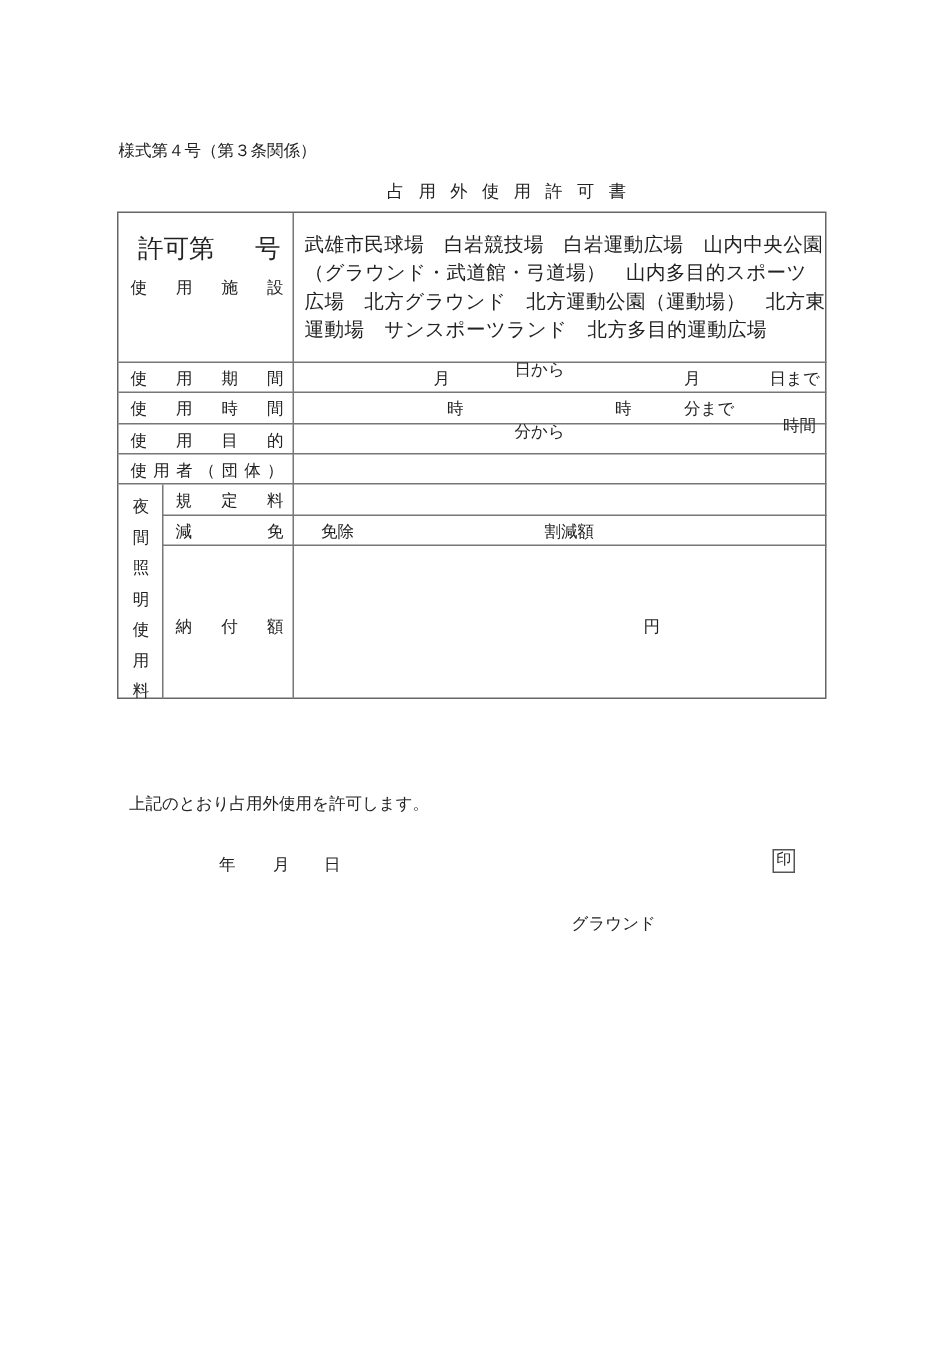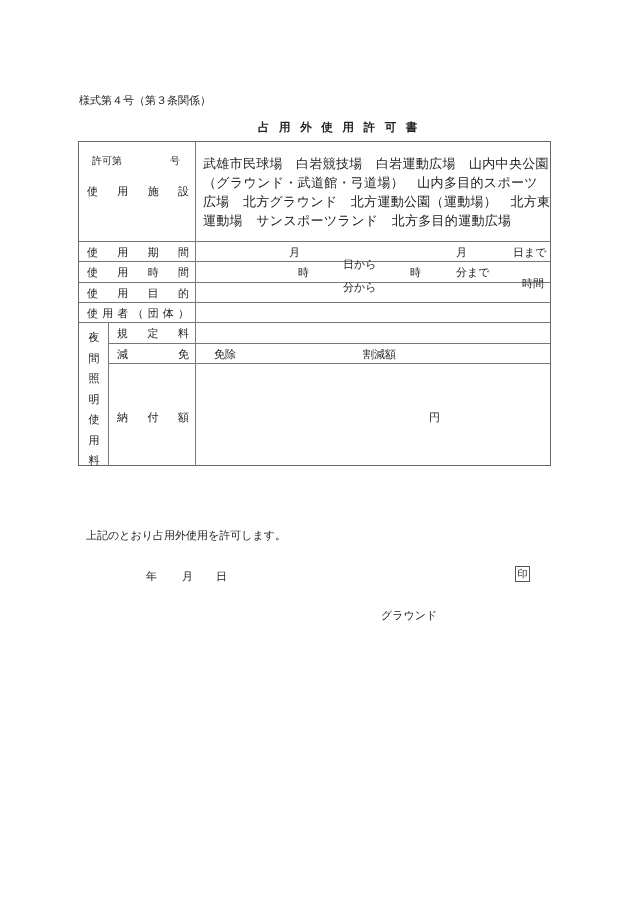--- a/index.html
+++ b/index.html
@@ -1,21 +1,21 @@
 <!DOCTYPE html>
 <html><head>
 <meta charset="utf-8">
 <style>
   html, body { margin:0; padding:0; background:#ffffff; }
   body { width:630px; height:903px; position:relative; overflow:hidden;
          font-family:"DejaVu Serif", "Liberation Serif", serif; color:#222; font-size:11px; }
   .abs { position:absolute; white-space:nowrap;margin-top:40px; }
   .form-no { left:79px; top:53px; font-size:11px; }
-  .title { left:258px; top:80px; font-size:11.5px; letter-spacing:9.6px;font-weight:bold; }
-  .permit-no { left:92px; top:114px; font-size:10px;text-align:center; }
+  .title { left:258px; top:80px; font-size:11.5px; letter-spacing:9.6px; }
+  .permit-no { left:92px; top:114px; font-size:17px;text-align:center; }
   .permit-no .go { position:absolute; left:78px; }
   .tbl { position:absolute; left:78px; top:141px; width:473px; height:325px;
          border:1px solid #666; box-sizing:border-box; }
   .hl { position:absolute; height:1px; background:#777; }
   .vl { position:absolute; width:1px; background:#777; }
   .lbl { position:absolute; font-size:11px; display:flex; justify-content:space-between; }
   .cell-text { position:absolute; font-size:11px; }
   .facilities { position:absolute; left:124px; top:12px; width:348px; font-size:13px;
                 line-height:19px; white-space:normal; letter-spacing:0.3px; }
   .vert { position:absolute; left:10px; top:327px; width:14px; font-size:11px;
@@ -58,21 +58,21 @@
   </div>
   <div class="facilities">武雄市民球場　白岩競技場　白岩運動広場　山内中央公園（グラウンド・武道館・弓道場）　山内多目的スポーツ広場　北方グラウンド　北方運動公園（運動場）　北方東運動場　サンスポーツランド　北方多目的運動広場</div>
 
   <div class="lbl" style="left:8px;top:103px;width:102px">
     <span>使</span>
       <span>用</span>
       <span>期</span>
       <span>間</span>
   </div>
   <div class="cell-text" style="left:210px;top:103px">月</div>
-  <div class="cell-text" style="left:264px;top:115px">日から</div>
+  <div class="cell-text" style="left:264px;top:97px">日から</div>
   <div class="cell-text" style="left:377px;top:103px">月</div>
   <div class="cell-text" style="left:434px;top:103px">日まで</div>
 
   <div class="lbl" style="left:8px;top:123px;width:102px">
     <span>使</span>
       <span>用</span>
       <span>時</span>
       <span>間</span>
   </div>
   <div class="cell-text" style="left:219px;top:123px">時</div>

